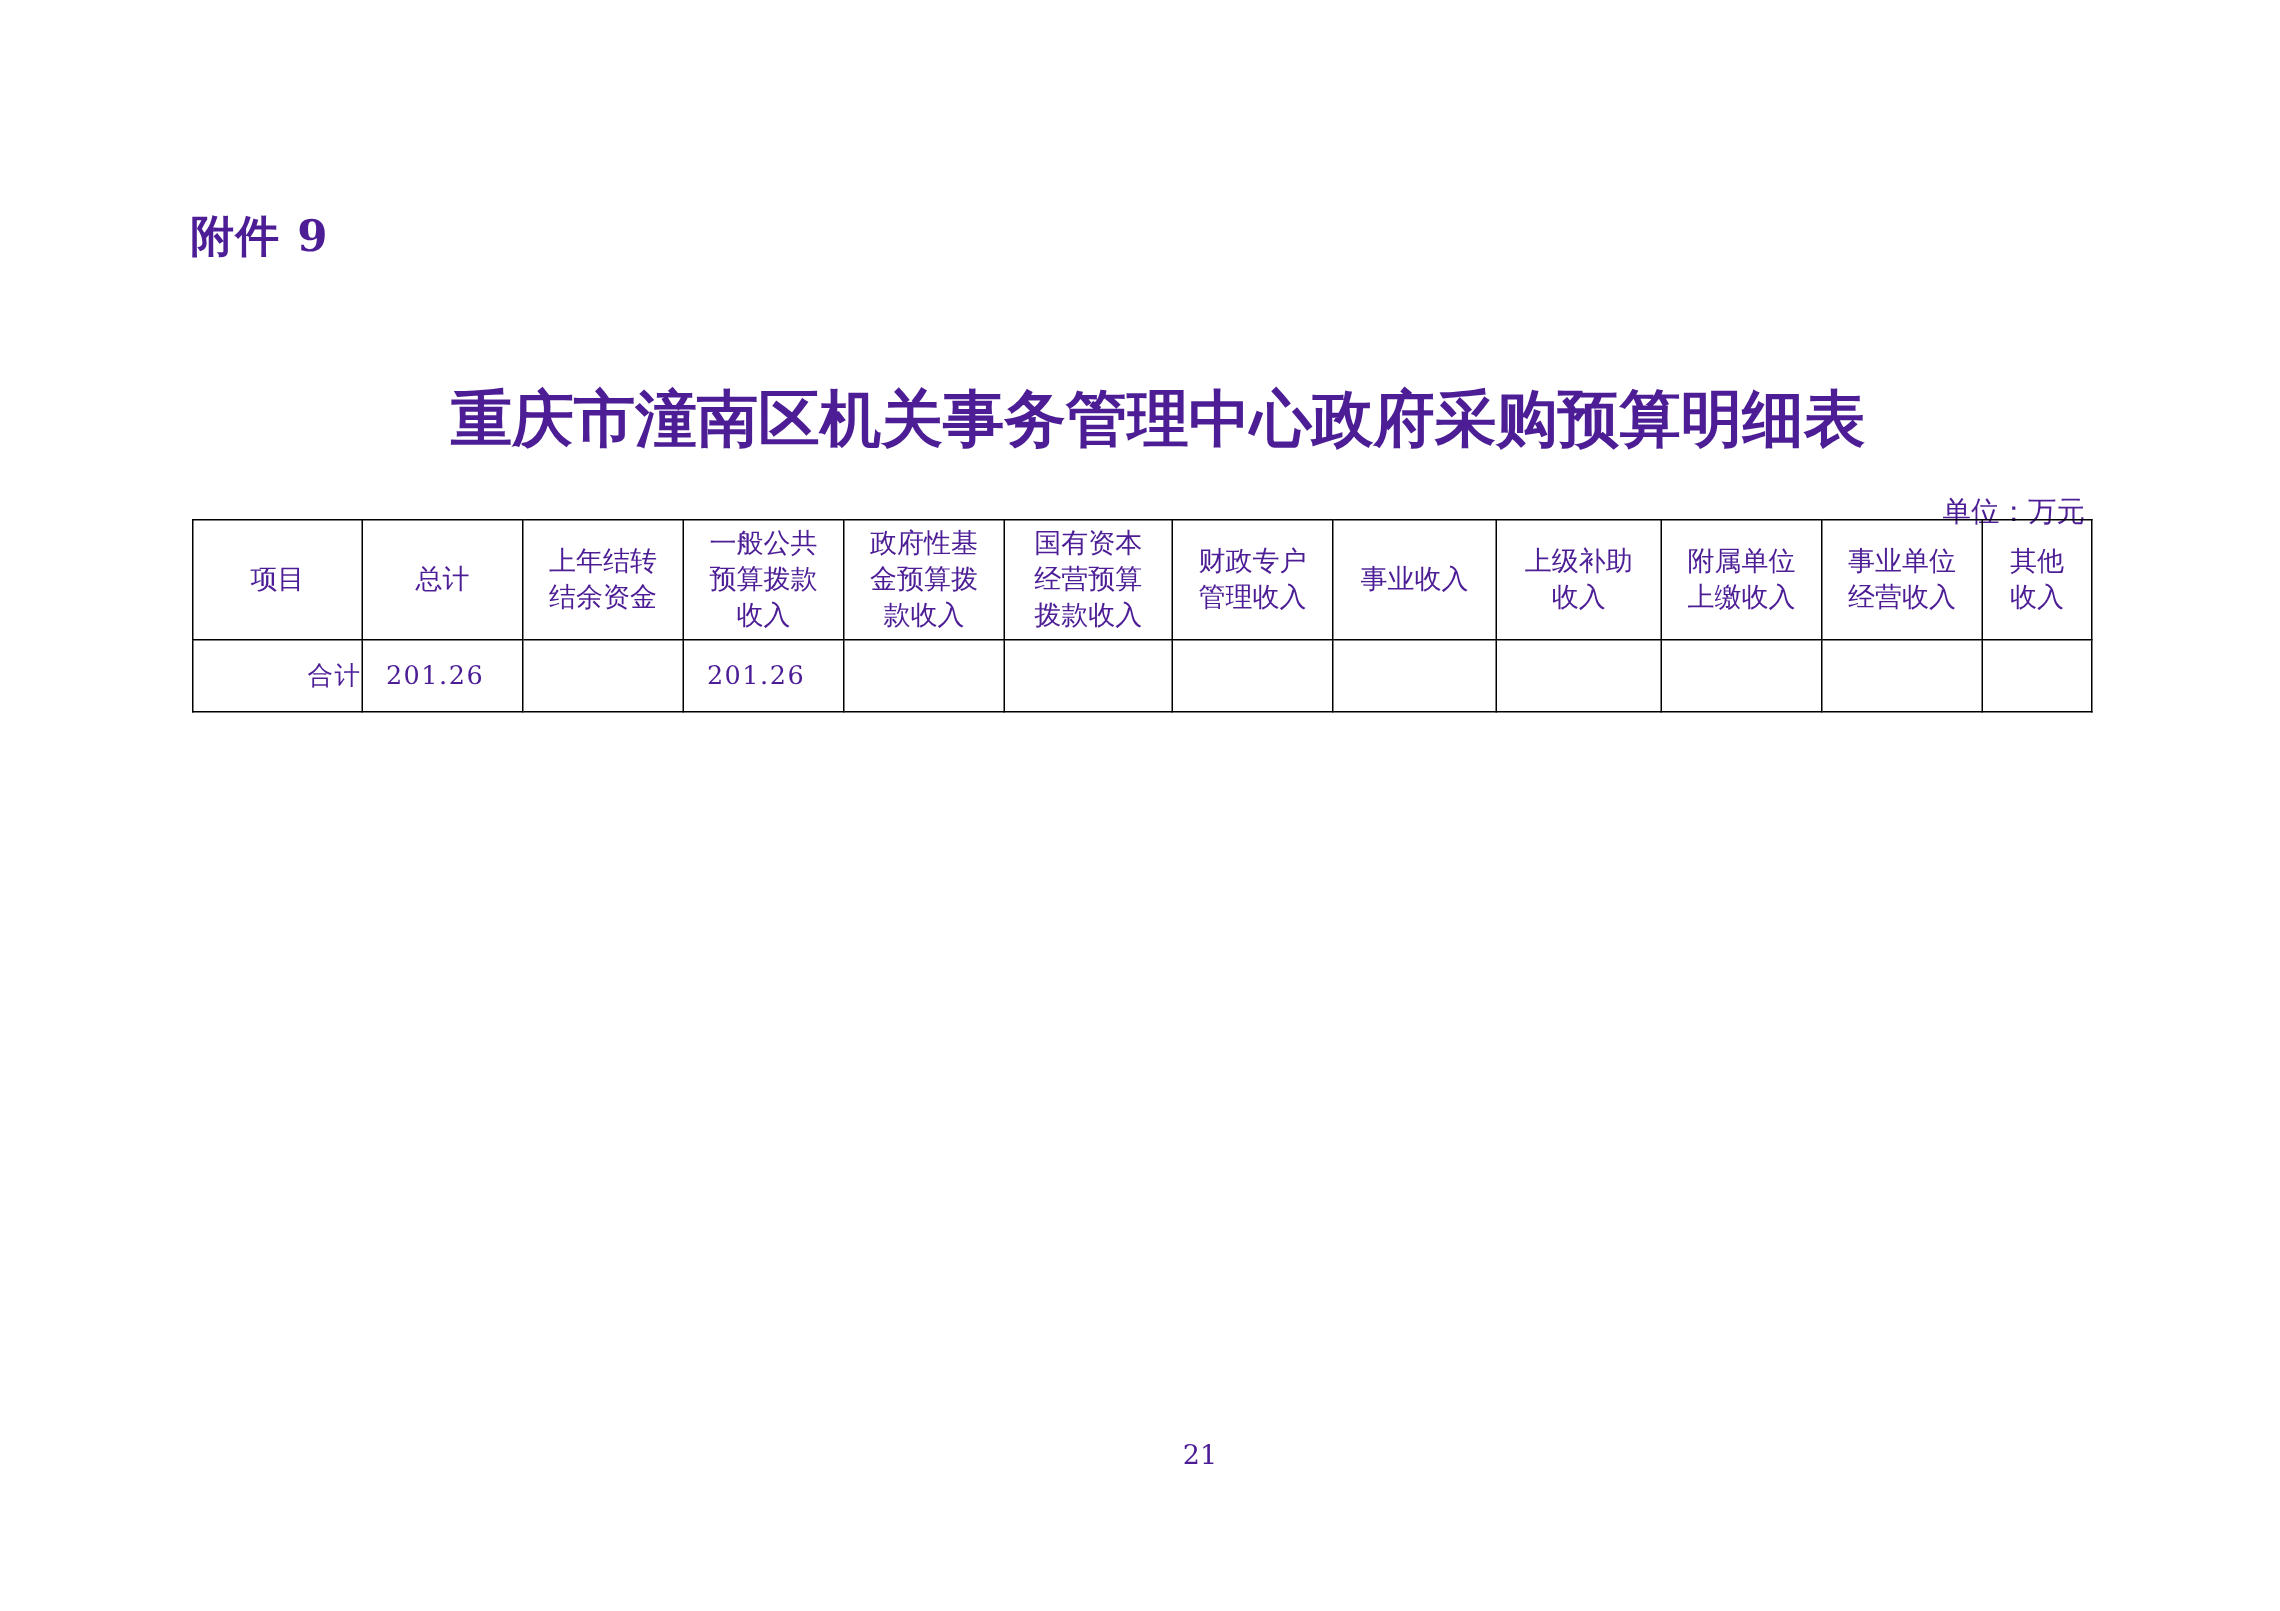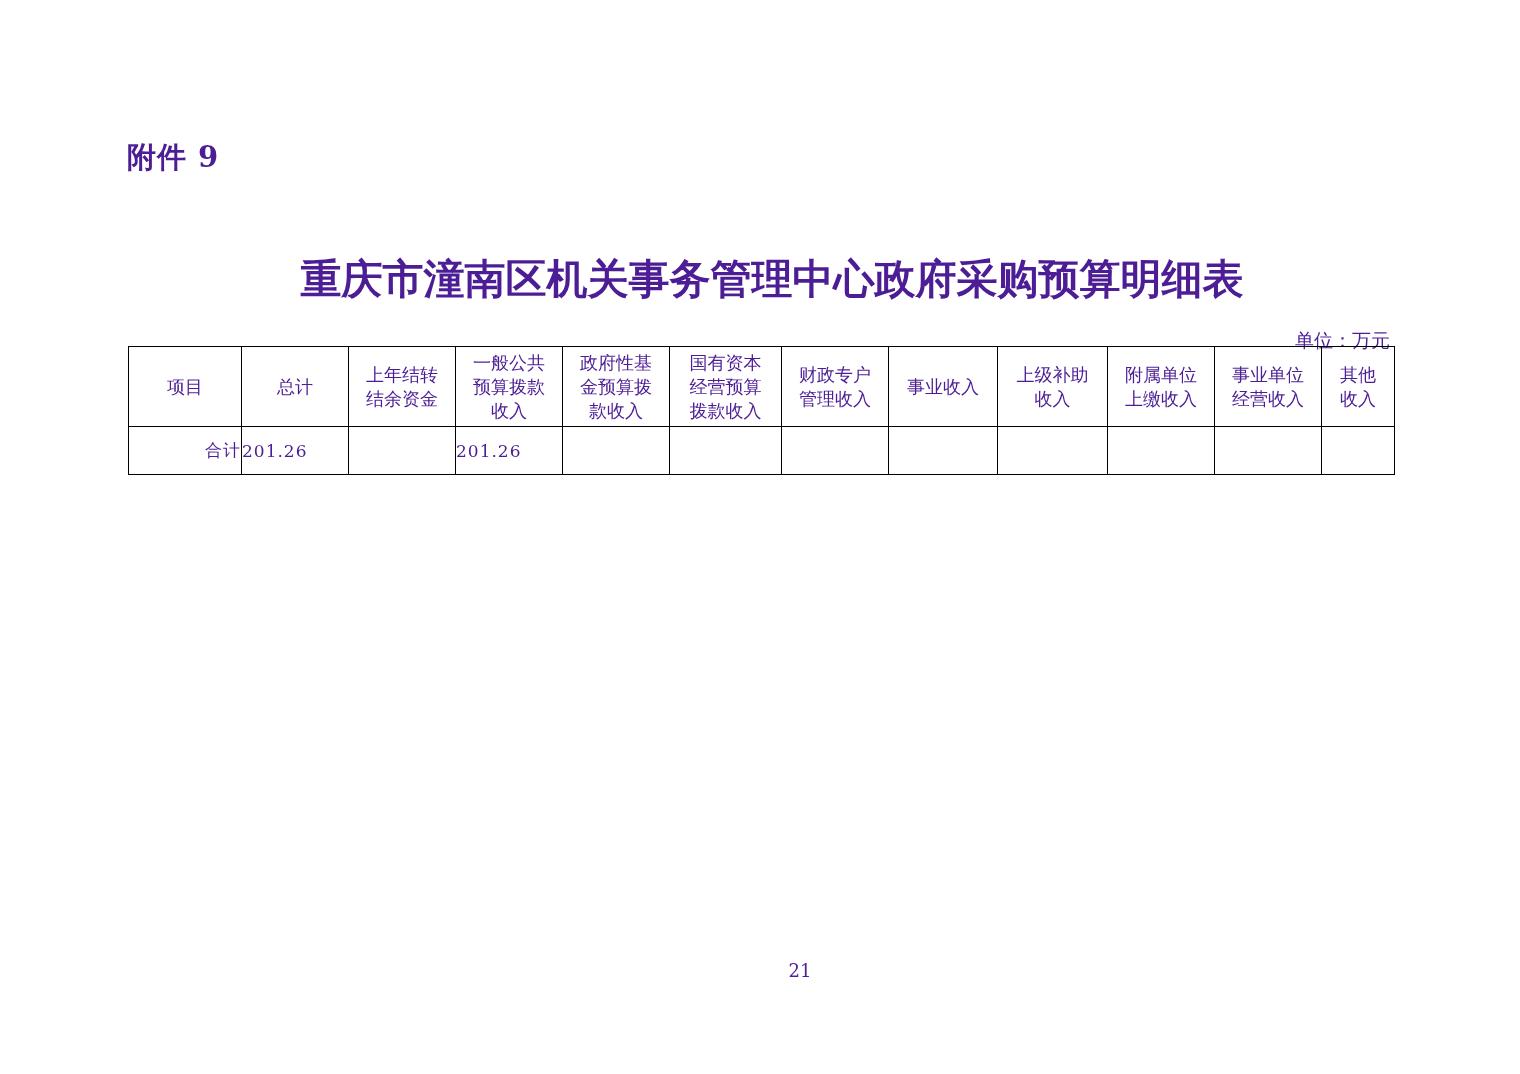--- a/index.html
+++ b/index.html
@@ -64,21 +64,21 @@
   table.budget td {
     height: 48px;
     font-size: 17px;
   }
   td.row-label {
     text-align: right;
     font-size: 19px;
     letter-spacing: 1px;
   }
   td.num {
-    text-align: left;
+    text-align: center;
     padding-right: 10px;
     font-size: 16.5px;
     letter-spacing: 1px;
   }
   .page-number {
     position: absolute;
     left: 0;
     top: 960px;
     width: 100%;
     text-align: center;

